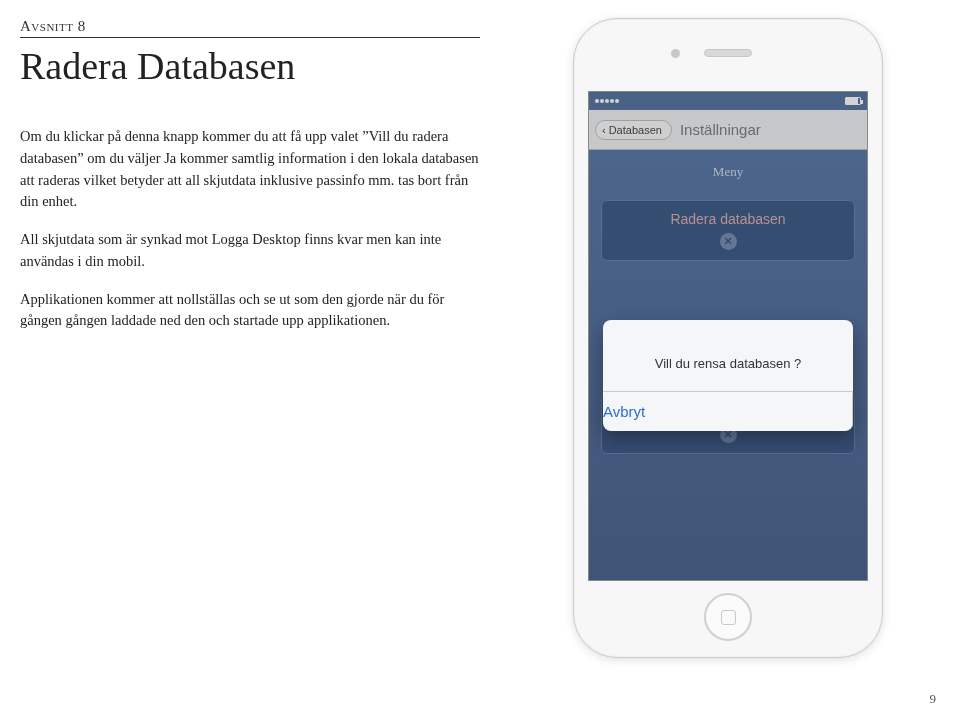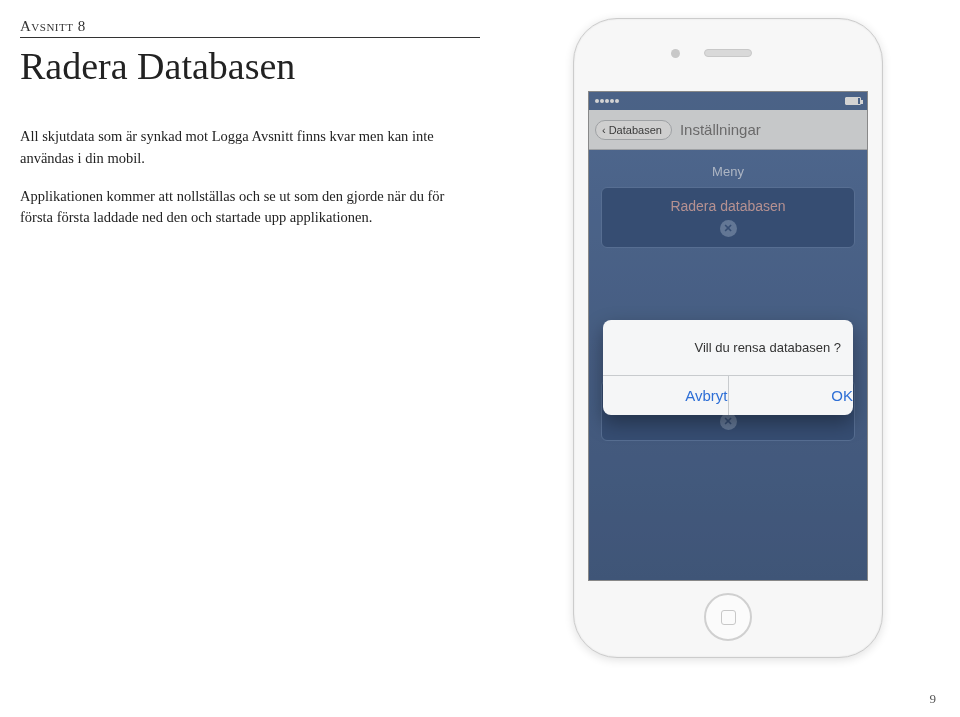--- a/index.html
+++ b/index.html
@@ -136,21 +136,22 @@
     font-weight: 500;
   }
 
   .content {
     padding: 14px 12px;
   }
   .cat-label {
     color: #cdd8ea;
     font-size: 13px;
     text-align: center;
-    margin-bottom: 8px;
+    margin-bottom: 20px;
+    font-family: Liberation Serif, serif;
   }
   .cell {
     background: #2e4d7e;
     border: 1px solid #5a79a8;
     border-radius: 6px;
     padding: 10px 12px;
     margin-bottom: 22px;
   }
   .cell-link {
     color: #d8a7a7;
@@ -181,32 +182,32 @@
   .alert {
     position: absolute;
     left: 14px; right: 14px;
     top: 228px;
     background: #f5f6f7;
     border-radius: 8px;
     box-shadow: 0 8px 20px rgba(0,0,0,0.35);
     overflow: hidden;
   }
   .alert-body {
-    padding: 20px 12px 20px;
-    text-align: right;
+    padding: 36px 12px 20px;
+    text-align: center;
     font-size: 13px;
     color: #333;
   }
   .alert-btns {
     display: flex;
     border-top: 1px solid #c8cbce;
   }
   .alert-btns > div {
     flex: 1;
-    text-align: right;
+    text-align: left;
     padding: 11px 0;
     color: #2e6fd6;
     font-size: 15px;
   }
   .alert-btns > div:first-child {
     border-right: 1px solid #c8cbce;
   }
 
   .page-num {
     position: absolute;
@@ -219,22 +220,23 @@
 </style>
 </head>
 <body>
 
 <div class="page">
   <div class="left-col">
     <div class="section-label">Avsnitt 8</div>
     <hr class="hr-top">
     <h1 class="title">Radera Databasen</h1>
     <div class="body-text">
-      <p>All skjutdata som är synkad mot Logga Avsnitt finns kvar men kan inte användas i din mobil.</p>
-      <p>Applikationen kommer att nollställas och se ut som den gjorde när du för första första laddade ned den och startade upp applikationen.</p>
+      <p>Om du klickar på denna knapp kommer du att få upp valet ”Vill du radera databasen” om du väljer Ja kommer samtlig information i den lokala databasen att raderas vilket betyder att all skjutdata inklusive passinfo mm. tas bort från din enhet.</p>
+      <p>All skjutdata som är synkad mot Logga Desktop finns kvar men kan inte användas i din mobil.</p>
+      <p>Applikationen kommer att nollställas och se ut som den gjorde när du för gången gången laddade ned den och startade upp applikationen.</p>
     </div>
   </div>
 
   <div class="right-col">
     <div class="phone">
       <div class="camera"></div>
       <div class="speaker"></div>
 
       <div class="screen">
         <div class="statusbar">
@@ -280,21 +282,20 @@
               </div>
           </div>
         </div>
 
         <div class="dim-overlay"></div>
 
         <div class="alert">
           <div class="alert-body">Vill du rensa databasen ?</div>
           <div class="alert-btns">
             <div>Avbryt</div>
-            <div>OK</div>
           </div>
         </div>
       </div>
 
       <div class="home-btn">
           <div class="sq"></div>
         </div>
     </div>
   </div>
 </div>

